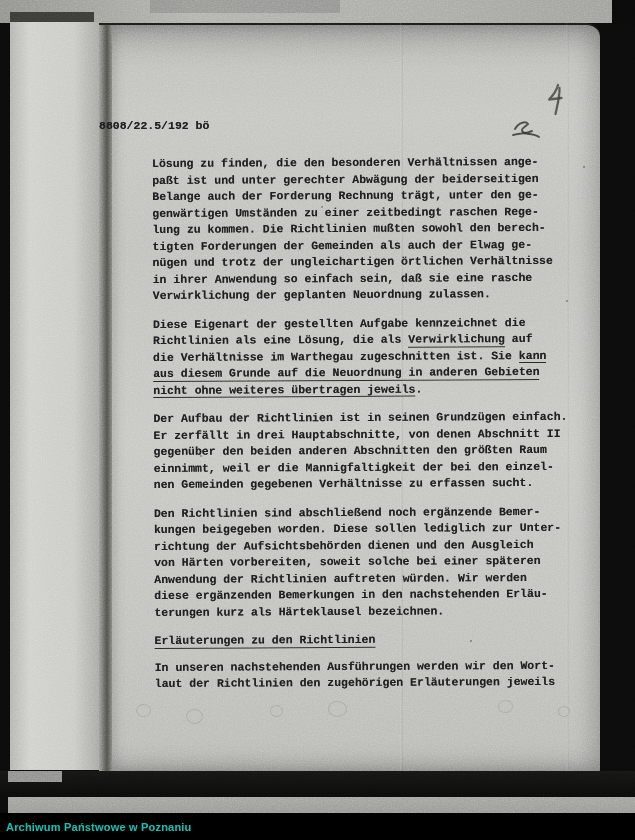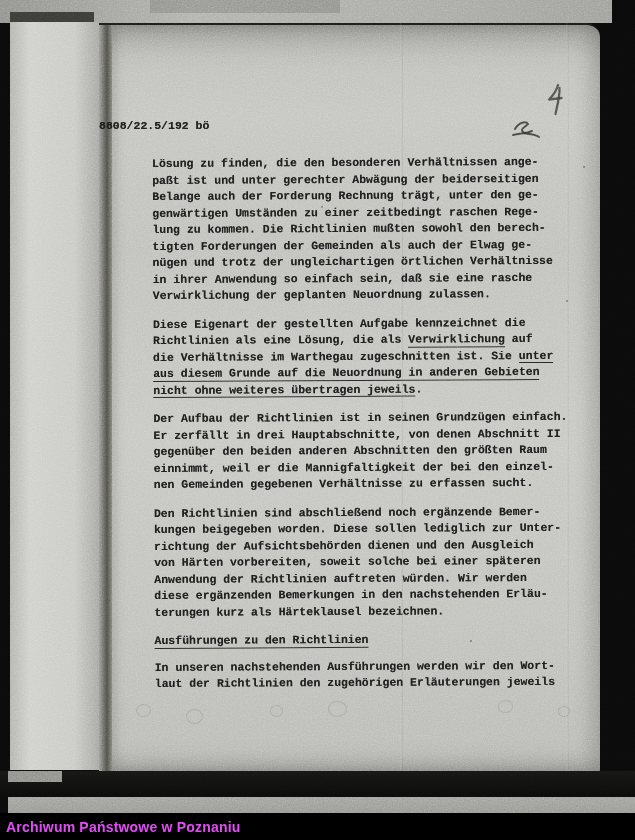--- a/index.html
+++ b/index.html
@@ -26,22 +26,22 @@
   .crease{position:absolute;top:23px;width:3px;height:748px;opacity:.22;pointer-events:none;
     background:linear-gradient(90deg,rgba(255,255,255,.5),rgba(0,0,0,.35));}
   .crease.c1{left:400px;} .crease.c2{left:566px;opacity:.14;}
   .bottom-shadow{position:absolute;left:0;top:771px;width:635px;height:26px;
     background:linear-gradient(180deg,#161614,#0b0b09);}
   .bottom-notch{position:absolute;left:8px;top:771px;width:54px;height:11px;background:#8e8e8a;}
   .mat-band{position:absolute;left:8px;top:797px;width:627px;height:16px;
     background:linear-gradient(180deg,#a2a29e,#969692);}
   .footer-bar{position:absolute;left:0;top:813px;width:635px;height:27px;background:#000;
     display:flex;align-items:center;padding-left:6px;box-sizing:border-box;}
-  .footer-bar span{color:#d946ef;font-family:"Liberation Sans","DejaVu Sans",sans-serif;
-    font-weight:bold;font-size:14px;letter-spacing:.2px;}
+  .footer-bar span{color:#14b8a6;font-family:"Liberation Sans","DejaVu Sans",sans-serif;
+    font-weight:bold;font-size:11px;letter-spacing:.2px;}
   
   .ref-number{position:absolute;left:99px;top:119px;font-size:11.5px;font-weight:bold;color:#1d1d1d;
     text-shadow:0 0 .6px rgba(20,20,20,.7);white-space:pre;}
   .text-block{position:absolute;left:152px;top:156px;width:420px;font-size:11.5px;line-height:16.5px;
     font-weight:bold;color:#1d1d1d;text-shadow:0 0 .6px rgba(25,25,25,.65);
     transform:rotate(-0.3deg);transform-origin:top left;}
   .block{margin:0 0 12px 0;}
   .block.heading{margin-bottom:10px;}
   .block:last-child{margin-bottom:0;}
   .line{white-space:pre;height:16.5px;}
@@ -98,42 +98,42 @@
         <div class="line"><span>genwärtigen Umständen zu einer zeitbedingt raschen Rege-</span></div>
         <div class="line"><span>lung zu kommen. Die Richtlinien mußten sowohl den berech-</span></div>
         <div class="line"><span>tigten Forderungen der Gemeinden als auch der Elwag ge-</span></div>
         <div class="line"><span>nügen und trotz der ungleichartigen örtlichen Verhältnisse</span></div>
         <div class="line"><span>in ihrer Anwendung so einfach sein, daß sie eine rasche</span></div>
         <div class="line"><span>Verwirklichung der geplanten Neuordnung zulassen.</span></div>
       </div>
       <div class="block para">
         <div class="line"><span>Diese Eigenart der gestellten Aufgabe kennzeichnet die</span></div>
         <div class="line"><span>Richtlinien als eine Lösung, die als </span><span class="u">Verwirklichung</span><span> auf</span></div>
-        <div class="line"><span>die Verhältnisse im Warthegau zugeschnitten ist. Sie </span><span class="u">unter</span></div>
+        <div class="line"><span>die Verhältnisse im Warthegau zugeschnitten ist. Sie </span><span class="u">kann</span></div>
         <div class="line"><span class="u">aus diesem Grunde auf die Neuordnung in anderen Gebieten</span></div>
         <div class="line"><span class="u">nicht ohne weiteres übertragen jeweils</span><span>.</span></div>
       </div>
       <div class="block para">
         <div class="line"><span>Der Aufbau der Richtlinien ist in seinen Grundzügen einfach.</span></div>
         <div class="line"><span>Er zerfällt in drei Hauptabschnitte, von denen Abschnitt II</span></div>
         <div class="line"><span>gegenüber den beiden anderen Abschnitten den größten Raum</span></div>
         <div class="line"><span>einnimmt, weil er die Mannigfaltigkeit der bei den einzel-</span></div>
         <div class="line"><span>nen Gemeinden gegebenen Verhältnisse zu erfassen sucht.</span></div>
       </div>
       <div class="block para">
         <div class="line"><span>Den Richtlinien sind abschließend noch ergänzende Bemer-</span></div>
         <div class="line"><span>kungen beigegeben worden. Diese sollen lediglich zur Unter-</span></div>
         <div class="line"><span>richtung der Aufsichtsbehörden dienen und den Ausgleich</span></div>
         <div class="line"><span>von Härten vorbereiten, soweit solche bei einer späteren</span></div>
         <div class="line"><span>Anwendung der Richtlinien auftreten würden. Wir werden</span></div>
         <div class="line"><span>diese ergänzenden Bemerkungen in den nachstehenden Erläu-</span></div>
         <div class="line"><span>terungen kurz als Härteklausel bezeichnen.</span></div>
       </div>
       <div class="block heading">
-        <div class="line"><span class="u">Ausführungen zu den Richtlinien</span></div>
+        <div class="line"><span class="u">Erläuterungen zu den Richtlinien</span></div>
       </div>
       <div class="block para">
         <div class="line"><span>In unseren nachstehenden Ausführungen werden wir den Wort-</span></div>
         <div class="line"><span>laut der Richtlinien den zugehörigen Erläuterungen jeweils</span></div>
       </div>
     </div>
 
   <svg class="hw hw-4" width="20" height="34" viewBox="0 0 20 34" role="img" aria-label="4">
     <path d="M11,2 C9.5,8 5.5,13 2,16.5 L14.5,15"></path>
     <path d="M12.5,5 C13,12 10.5,22 8.5,31"></path>

